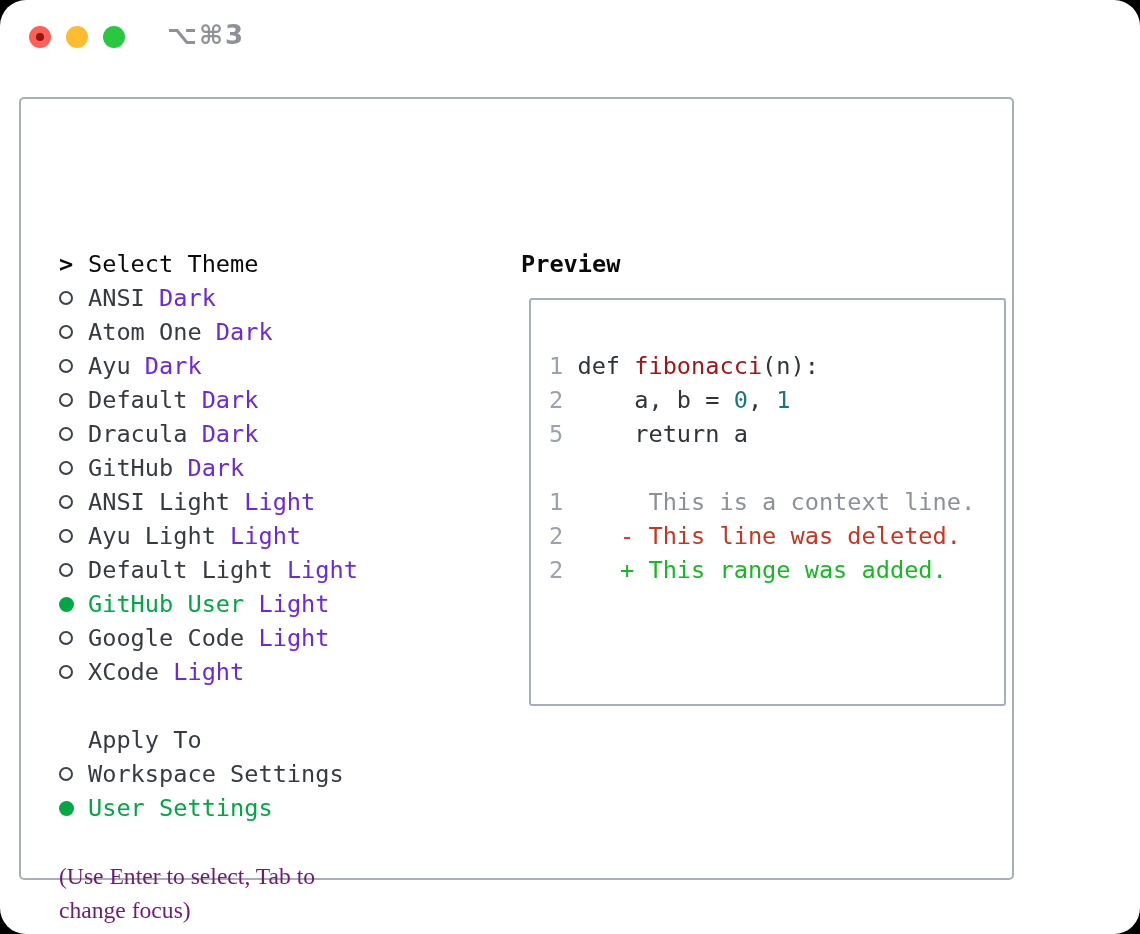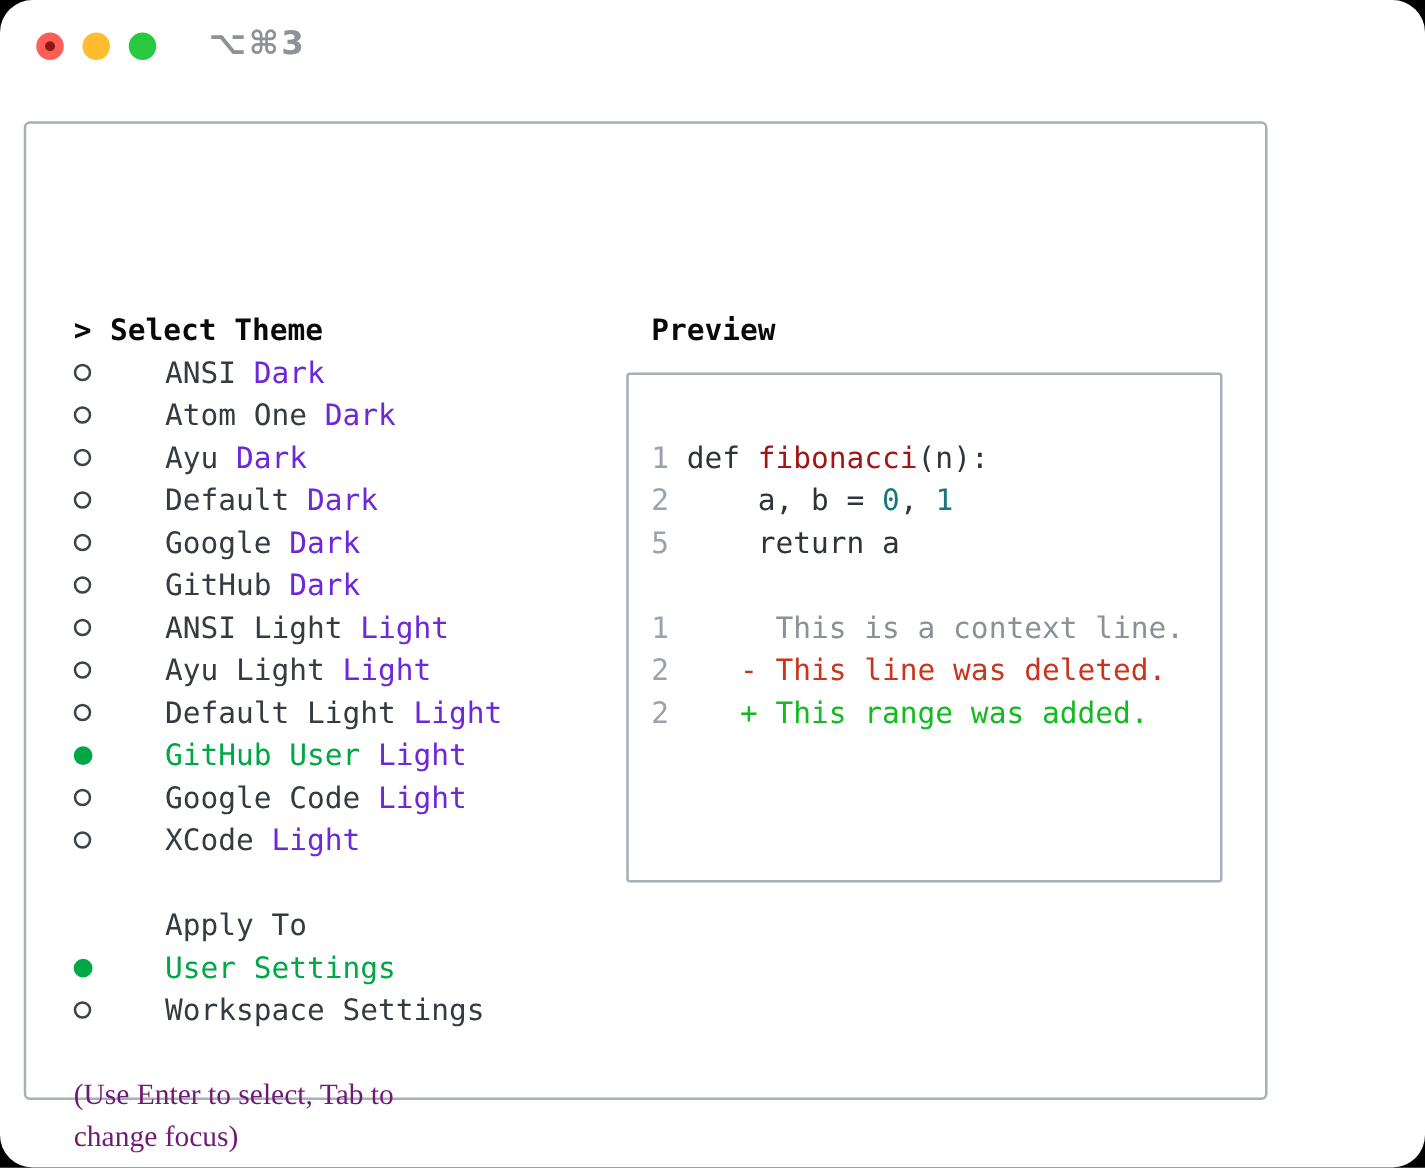--- a/index.html
+++ b/index.html
@@ -21,31 +21,31 @@
   .panel{position:absolute;left:19px;top:97px;width:991px;height:779px;
          border:2px solid #a7afba;border-radius:5px;background:#fff;}
 
   
   .leftcol{position:absolute;left:38px;top:148px;font-size:23.6px;line-height:34px;}
   .row{display:flex;align-items:center;height:34px;white-space:pre;}
   .bcell{width:29px;flex:none;display:flex;align-items:center;}
   .circle{box-sizing:border-box;width:14px;height:14px;border:2.5px solid #3c4249;border-radius:50%;}
   .circle.on{border:none;background:#00a845;width:15px;height:15px;}
   .cursor{font-weight:bold;color:#0a0a0b;}
-  .hdr{font-weight:bold;color:#0a0a0b;}
-  .tname{color:#363b42;margin-left:44px;}
+  .hdr{font-weight:normal;color:#0a0a0b;}
+  .tname{color:#363b42;}
   .variant{color:#6d28d9;}
   .sel .tname{color:#00a845;}
   .gap34{height:34px;}
   .hint{color:#701a75;font-family:Liberation Serif, serif;}
 
   
   .ptitle{position:absolute;left:500px;top:148px;height:34px;line-height:34px;
           font-weight:bold;font-size:23.6px;color:#0a0a0b;}
-  .pbox{position:absolute;left:480px;top:199px;width:473px;height:404px;
+  .pbox{position:absolute;left:508px;top:199px;width:473px;height:404px;
         border:2px solid #a7afba;border-radius:3px;background:#fff;}
   .code{position:absolute;left:18px;top:49px;font-size:23.6px;line-height:34px;}
   .cl{white-space:pre;height:34px;}
 </style>
 </head>
 <body>
 
 <div class="window">
 
   <div class="traffic">
@@ -62,37 +62,37 @@
     <div class="leftcol">
       <div class="row">
         <span class="bcell"><span class="cursor">&gt;</span></span>
         <span class="hdr">Select Theme</span>
       </div>
       <div id="themes">
           <div class="row"><span class="bcell"><span class="circle"></span></span><span class="tname">ANSI</span><span class="variant"> Dark</span></div>
           <div class="row"><span class="bcell"><span class="circle"></span></span><span class="tname">Atom One</span><span class="variant"> Dark</span></div>
           <div class="row"><span class="bcell"><span class="circle"></span></span><span class="tname">Ayu</span><span class="variant"> Dark</span></div>
           <div class="row"><span class="bcell"><span class="circle"></span></span><span class="tname">Default</span><span class="variant"> Dark</span></div>
-          <div class="row"><span class="bcell"><span class="circle"></span></span><span class="tname">Google</span><span class="variant"> Dark</span></div>
+          <div class="row"><span class="bcell"><span class="circle"></span></span><span class="tname">Dracula</span><span class="variant"> Dark</span></div>
           <div class="row"><span class="bcell"><span class="circle"></span></span><span class="tname">GitHub</span><span class="variant"> Dark</span></div>
           <div class="row"><span class="bcell"><span class="circle"></span></span><span class="tname">ANSI Light</span><span class="variant"> Light</span></div>
           <div class="row"><span class="bcell"><span class="circle"></span></span><span class="tname">Ayu Light</span><span class="variant"> Light</span></div>
           <div class="row"><span class="bcell"><span class="circle"></span></span><span class="tname">Default Light</span><span class="variant"> Light</span></div>
           <div class="row sel"><span class="bcell"><span class="circle on"></span></span><span class="tname">GitHub User</span><span class="variant"> Light</span></div>
           <div class="row"><span class="bcell"><span class="circle"></span></span><span class="tname">Google Code</span><span class="variant"> Light</span></div>
           <div class="row"><span class="bcell"><span class="circle"></span></span><span class="tname">XCode</span><span class="variant"> Light</span></div>
         </div>
       <div class="gap34"></div>
       <div class="row">
         <span class="bcell"></span>
         <span class="tname">Apply To</span>
       </div>
       <div id="applyopts">
+          <div class="row"><span class="bcell"><span class="circle"></span></span><span class="tname">Workspace Settings</span></div>
           <div class="row sel"><span class="bcell"><span class="circle on"></span></span><span class="tname">User Settings</span></div>
-          <div class="row"><span class="bcell"><span class="circle"></span></span><span class="tname">Workspace Settings</span></div>
         </div>
       <div class="gap34"></div>
       <div class="hint">
         <div class="row">(Use Enter to select, Tab to</div>
         <div class="row">change focus)</div>
       </div>
     </div>
 
     <div class="ptitle">Preview</div>
     <div class="pbox">

